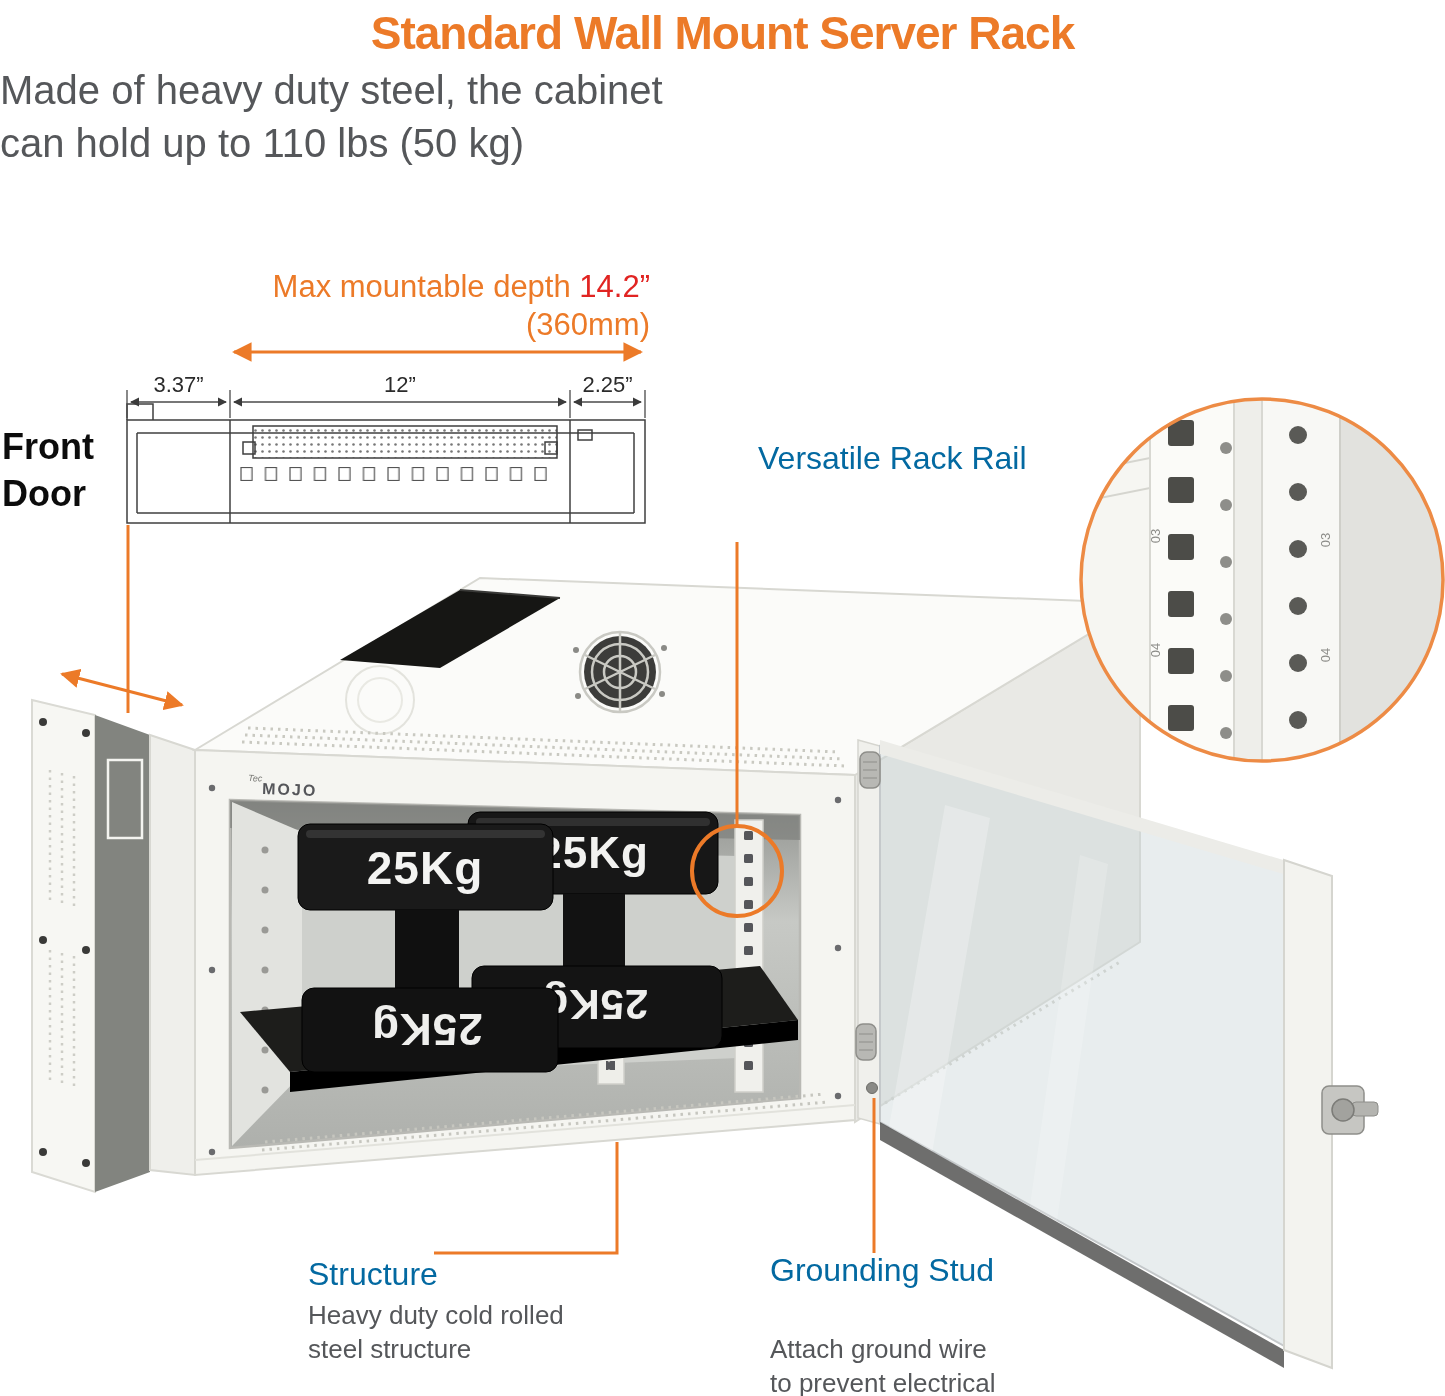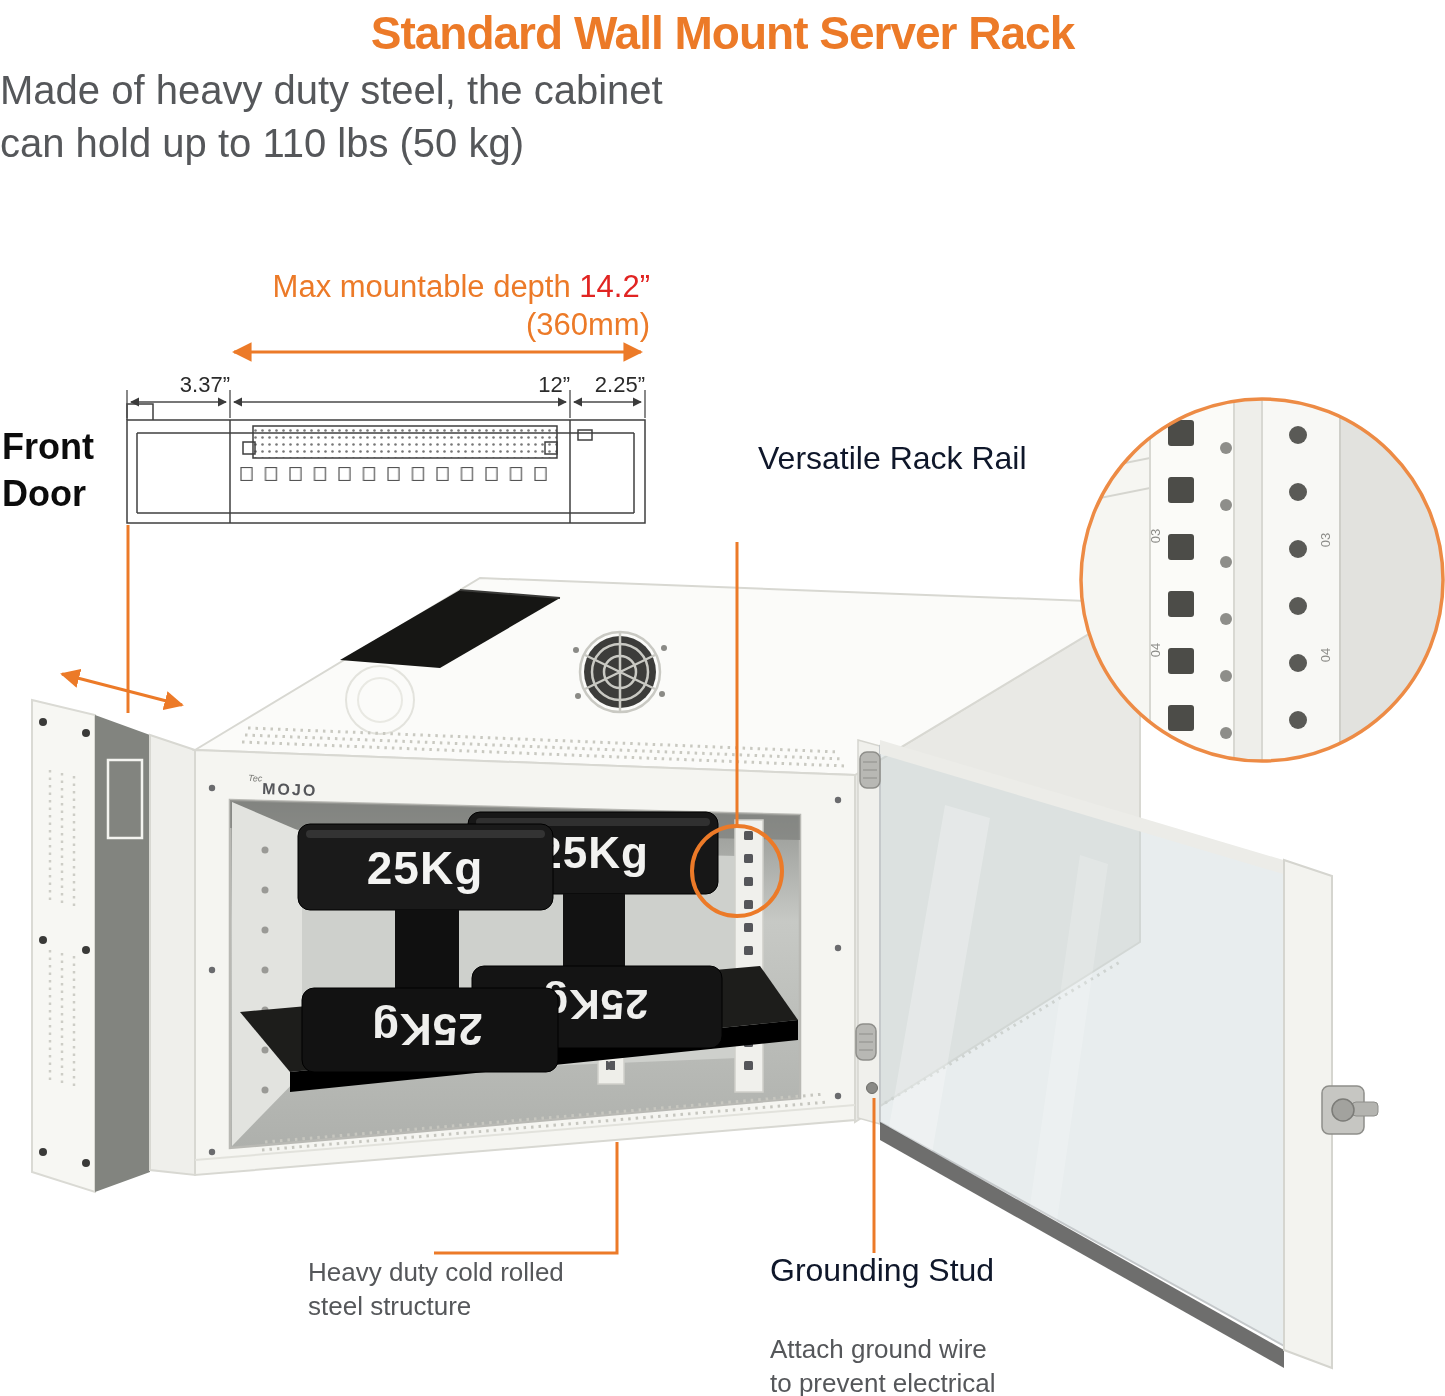--- a/index.html
+++ b/index.html
@@ -5,26 +5,26 @@
   html,body{margin:0;padding:0;background:#fff;font-family:"Liberation Sans",sans-serif;}
   #canvas{position:relative;width:1445px;height:1396px;background:#ffffff;overflow:hidden;}
   #scene{position:absolute;left:0;top:0;}
   .abs{position:absolute;}
   .page-title{left:0;top:6px;width:1445px;text-align:center;font-size:46px;font-weight:bold;
     letter-spacing:-1px;color:#EC7A28;}
   .page-sub{left:0;top:64px;width:1445px;text-align:left;font-size:40px;line-height:1.32;
     color:#55575A;}
   .depth-label{left:195px;top:268px;width:455px;text-align:right;font-size:31px;color:#EC7A28;line-height:1.22;}
   .depth-label .red{color:#E12422;}
-  .dim{top:372px;font-size:22px;color:#2b2b2b;text-align:right;}
+  .dim{top:372px;font-size:22px;color:#2b2b2b;text-align:center;}
   .dim-door{left:127px;width:103px;}
   .dim-rail{left:230px;width:340px;}
   .dim-front{left:570px;width:75px;}
   .front-door{left:2px;top:424px;font-size:36px;line-height:1.3;color:#0c0c0c;font-weight:600;}
-  .co-title{font-size:32px;color:#0f172a;font-weight:500;margin:0 0 6px 0;}
+  .co-title{font-size:32px;color:#0369a1;font-weight:500;margin:0 0 6px 0;}
   .co-desc{font-size:25px;color:#55575A;line-height:1.3;}
   .co-rail{left:758px;top:440px;width:310px;}
   .co-structure{left:308px;top:1256px;width:330px;}
   .co-structure .co-desc{font-size:26px;}
   .co-ground{left:770px;top:1252px;width:310px;}
   .co-ground .co-desc{font-size:26px;margin-top:44px;}
 </style>
 </head>
 <body>
 
@@ -299,20 +299,21 @@
 <div class="abs front-door">
   <div>Front</div>
   <div>Door</div>
 </div>
 
 <div class="abs co-rail">
   <div class="co-title">Versatile Rack Rail</div>
 </div>
 
 <div class="abs co-structure">
+  <div class="co-title">Structure</div>
   <div class="co-desc">
     <div>Heavy duty cold rolled</div>
     <div>steel structure</div>
   </div>
 </div>
 
 <div class="abs co-ground">
   <div class="co-title">Grounding Stud</div>
   <div class="co-desc">
     <div>Attach ground wire</div>

